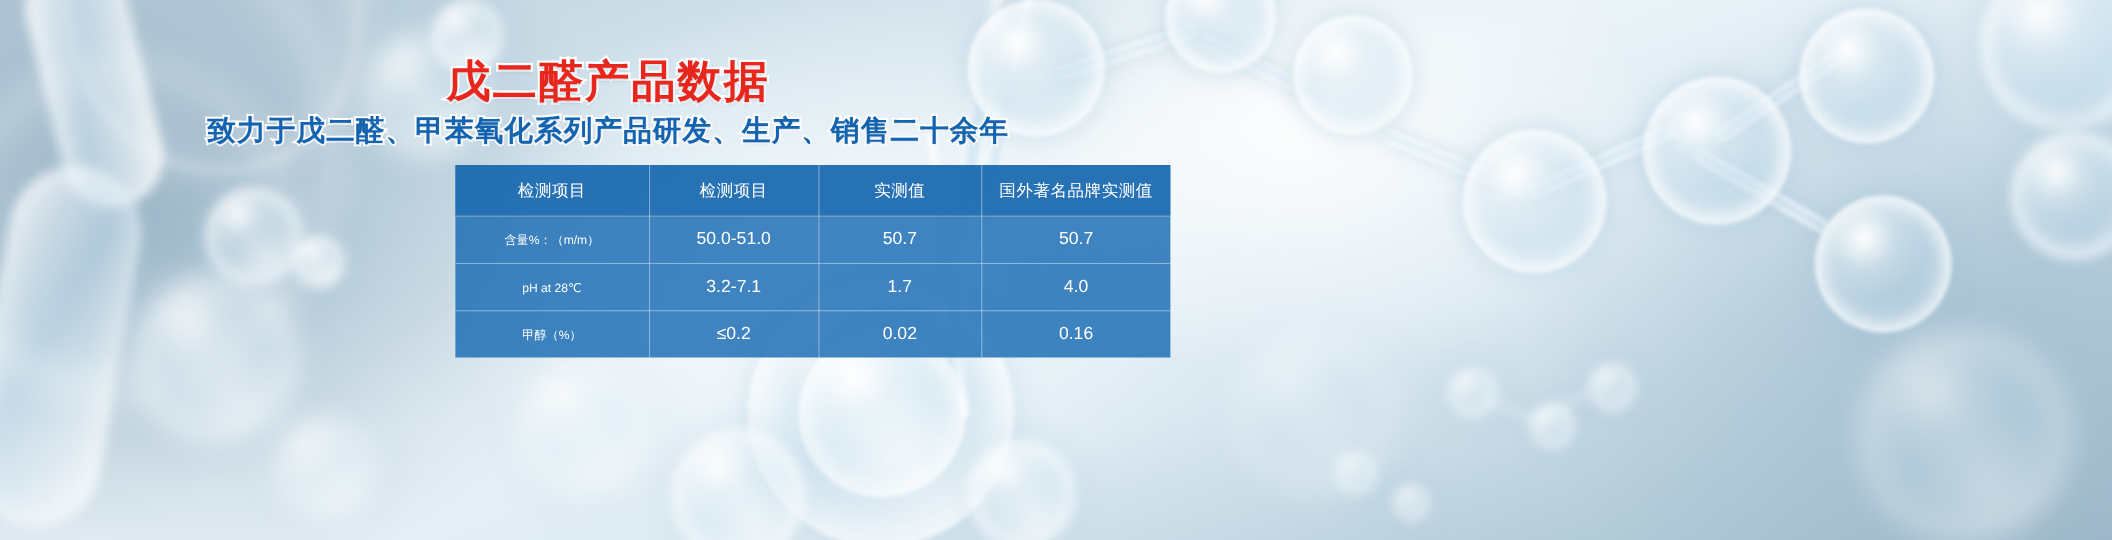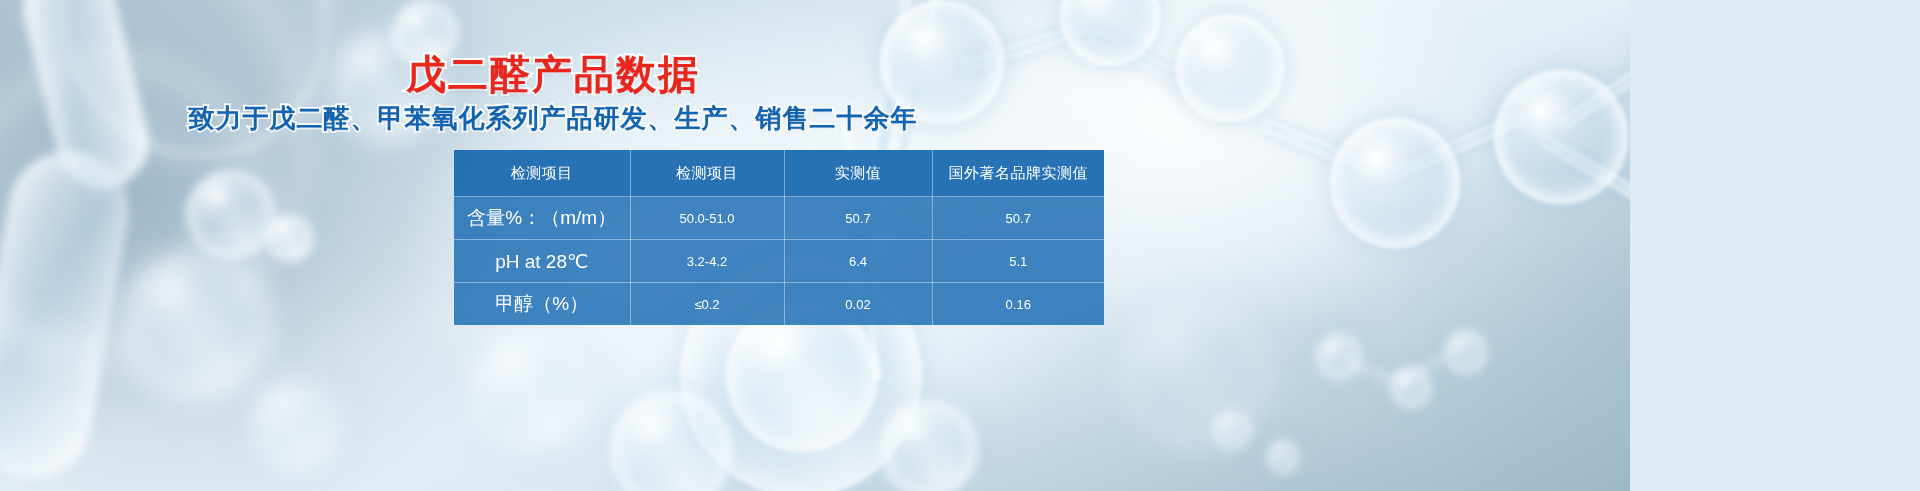--- a/index.html
+++ b/index.html
@@ -2,21 +2,21 @@
 <html><head>
 <meta charset="utf-8">
 <style>
   html,body{margin:0;padding:0;}
   body{
     width:1920px;height:491px;overflow:hidden;
     font-family:"Liberation Sans","DejaVu Sans",sans-serif;
     background:#dfeaf2;
   }
   .banner{
-    position:relative;width:1630px;height:491px;overflow:hidden;
+    position:relative;width:1920px;height:491px;overflow:hidden;
     background:
       radial-gradient(ellipse 520px 360px at 1180px 120px, rgba(255,255,255,.85) 0%, rgba(255,255,255,0) 62%),
       radial-gradient(ellipse 600px 420px at 760px 250px, rgba(246,251,254,.92) 0%, rgba(246,251,254,0) 60%),
       radial-gradient(ellipse 700px 520px at 120px 200px, rgba(142,170,190,.75) 0%, rgba(142,170,190,0) 66%),
       radial-gradient(ellipse 560px 460px at 1780px 300px, rgba(150,180,200,.55) 0%, rgba(150,180,200,0) 70%),
       linear-gradient(160deg,#b9ccd9 0%,#cfe0ea 22%,#eaf3f8 44%,#dbe9f2 64%,#b6cdda 84%,#9db8c8 100%);
   }
 
   
   .bg-layer{position:absolute;inset:0;pointer-events:none;}
@@ -71,41 +71,41 @@
     font-size:26px;font-weight:bold;letter-spacing:1px;
     color:#1263b0;
     -webkit-text-stroke:3.5px #ffffff;
     paint-order:stroke fill;
     text-shadow:0 1px 2px rgba(120,140,160,.3);
     line-height:1.1;white-space:nowrap;
   }
 
   
   .table-wrap{
-    position:absolute;left:454px;top:150px;width:650px;z-index:6;
+    position:absolute;left:414px;top:150px;width:650px;z-index:6;
   }
   table.data{
     width:650px;border-collapse:collapse;
     background:rgba(23,106,178,.82);
     table-layout:fixed;
   }
   table.data th,table.data td{
     color:#ffffff;text-align:center;font-weight:normal;
     border-right:1px solid rgba(255,255,255,.40);
     border-bottom:1px solid rgba(255,255,255,.40);
     padding:0;
   }
   table.data th:last-child,table.data td:last-child{border-right:none;}
   table.data tr:last-child td{border-bottom:none;margin-left:16px;}
   table.data thead th{
     height:46px;font-size:15px;letter-spacing:.5px;
     background:rgba(20,100,172,.55);
   }
-  table.data tbody td{height:42px;font-size:13px;}
-  table.data tbody td.label{font-size:19px;}
+  table.data tbody td{height:42px;font-size:16px;}
+  table.data tbody td.label{font-size:11px;}
   .col1{width:176px;} .col2{width:154px;} .col3{width:148px;} .col4{width:172px;}
 </style>
 </head>
 <body>
 
 <div class="banner">
 
   <div class="bg-layer">
 
     <div class="swirl blurB" style="left:-120px;top:-80px;width:420px;height:420px;"></div>
@@ -198,23 +198,23 @@
       </thead>
       <tbody>
         <tr>
           <td class="label">含量%：（m/m）</td>
           <td>50.0-51.0</td>
           <td>50.7</td>
           <td>50.7</td>
         </tr>
         <tr>
           <td class="label">pH at 28℃</td>
-          <td>3.2-4.2</td>
-          <td>6.4</td>
-          <td>5.1</td>
+          <td>3.2-7.1</td>
+          <td>1.7</td>
+          <td>4.0</td>
         </tr>
         <tr>
           <td class="label">甲醇（%）</td>
           <td>≤0.2</td>
           <td>0.02</td>
           <td>0.16</td>
         </tr>
       </tbody>
     </table>
   </div>

